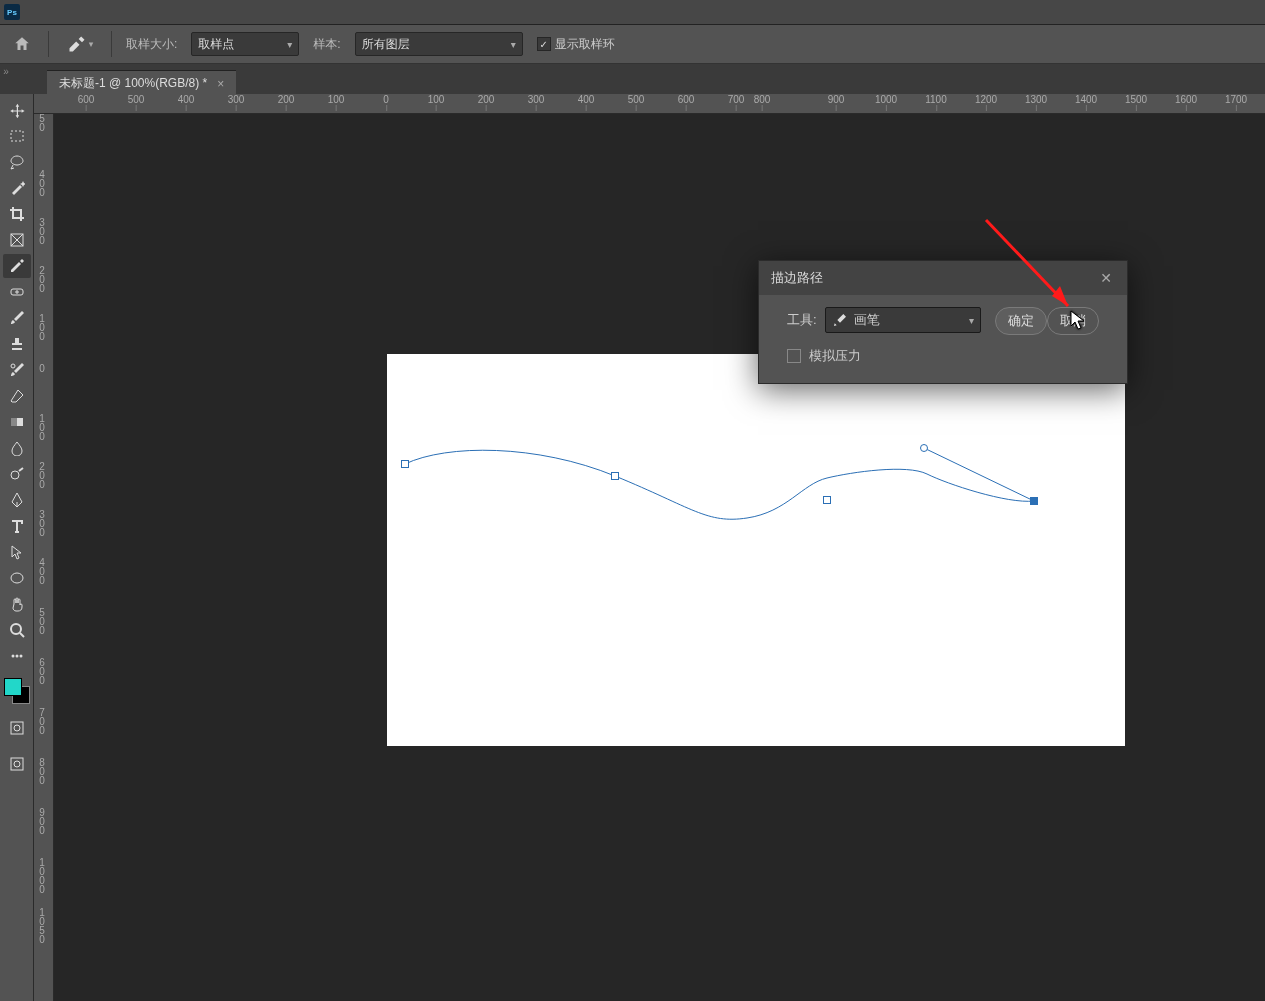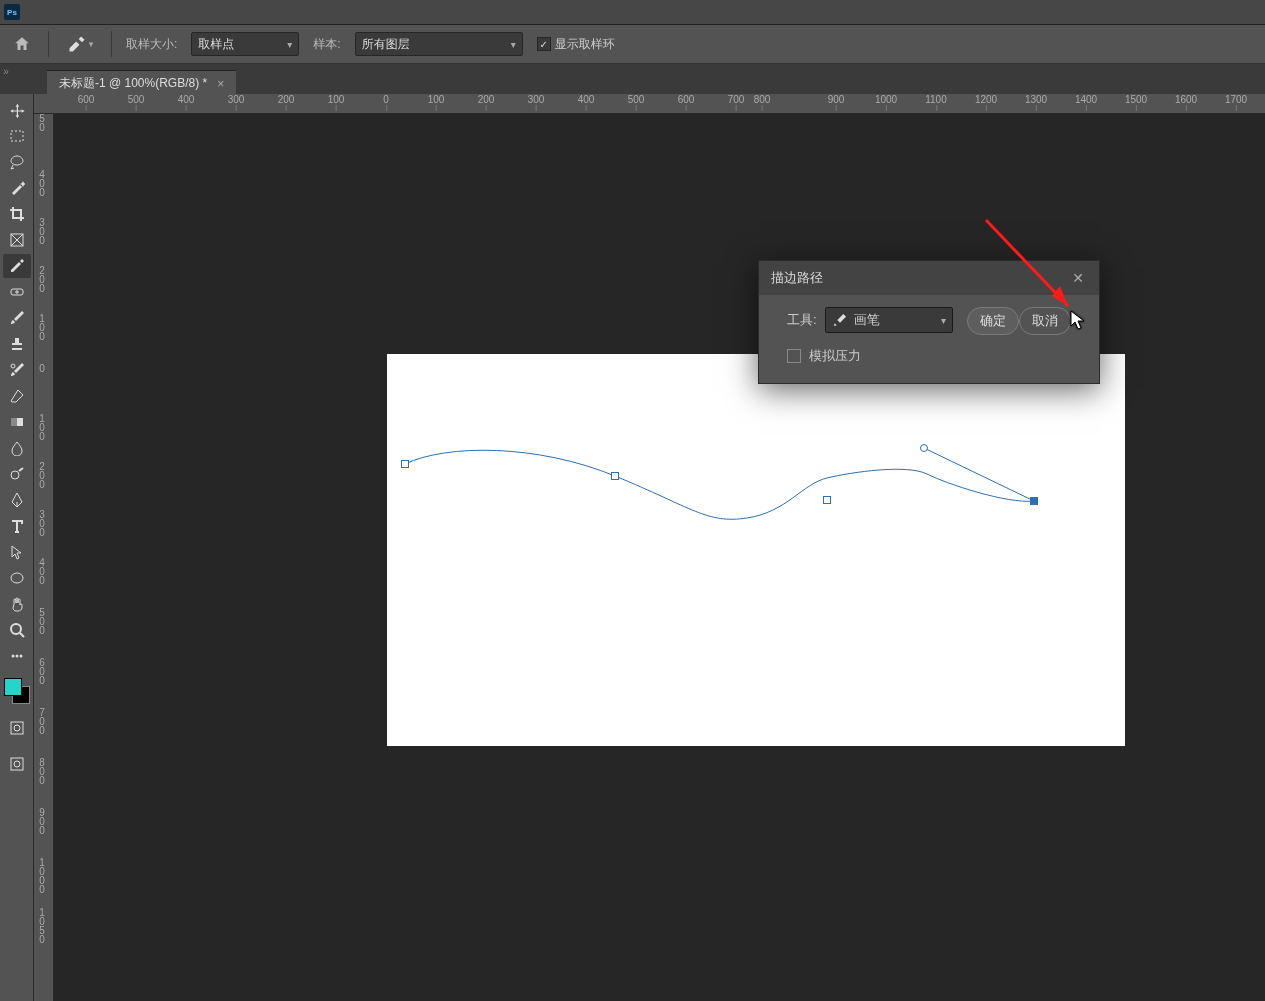--- a/index.html
+++ b/index.html
@@ -44,21 +44,21 @@
 .ruler-v .major{position:absolute;left:2px;font-size:10px;color:#aaa;line-height:9px;width:14px;word-break:break-all;letter-spacing:2px;text-align:center;}
 
 .canvas-area{position:absolute;left:54px;top:20px;right:0;bottom:0;background:#262626;}
 .canvas{position:absolute;background:#fff;}
 .canvas svg{position:absolute;inset:0;}
 .anchor{width:8px;height:8px;border:1px solid #2b6fb5;background:#fff;position:absolute;transform:translate(-50%,-50%);}
 .anchor.smooth{border-radius:50%;}
 .anchor.end{background:#2b6fb5;}
 
 
-.dialog{position:absolute;left:758px;top:260px;width:342px;background:#535353;box-shadow:0 6px 30px rgba(0,0,0,.6);border:1px solid #2b2b2b;}
+.dialog{position:absolute;left:758px;top:260px;width:370px;background:#535353;box-shadow:0 6px 30px rgba(0,0,0,.6);border:1px solid #2b2b2b;}
 .dialog .titlebar{height:34px;background:#434343;display:flex;align-items:center;justify-content:space-between;padding:0 12px;font-size:13px;color:#ddd;}
 .dialog .titlebar .x{width:18px;height:18px;display:flex;align-items:center;justify-content:center;color:#aaa;font-size:14px;}
 .dialog .body{padding:12px 28px 18px;display:flex;gap:14px;}
 .dialog .fields{flex:1;display:flex;flex-direction:column;gap:14px;}
 .dialog .row{display:flex;align-items:center;gap:8px;}
 .dialog .combo{flex:1;height:26px;background:#3a3a3a;border:1px solid #1a1a1a;display:flex;align-items:center;padding:0 6px;gap:6px;justify-content:space-between;border-radius:2px;}
 .dialog .combo .ico{width:16px;height:16px;display:flex;align-items:center;justify-content:center;}
 .dialog .combo .chev{font-size:10px;color:#aaa;}
 .dialog .chk{width:14px;height:14px;border:1px solid #888;background:#535353;}
 .dialog .btncol{display:flex;flex-direction:row;}

